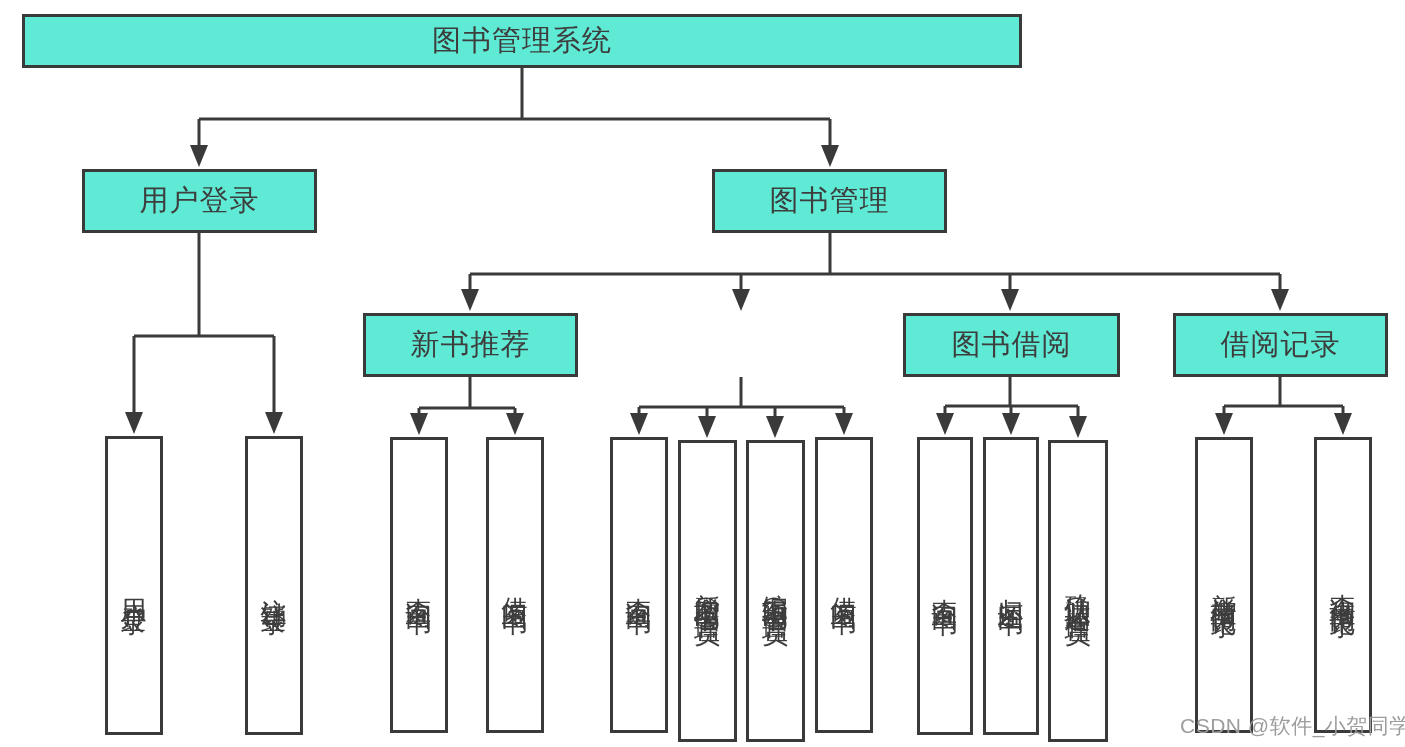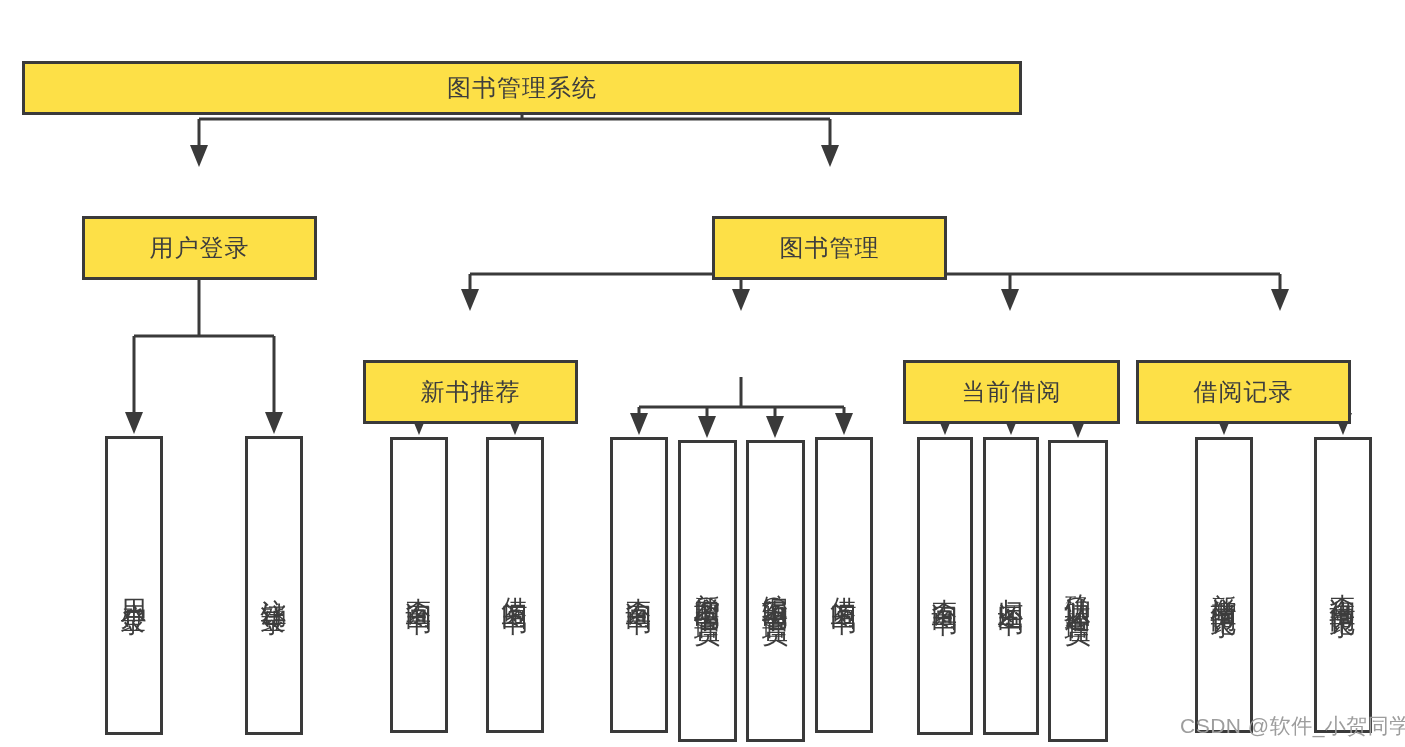--- a/index.html
+++ b/index.html
@@ -14,30 +14,29 @@
     position:relative;
     width:1405px;height:747px;
     background:var(--background);
     overflow:hidden;
   }
   #wires{position:absolute;left:0;top:0;width:1405px;height:747px;color:var(--line);}
   .node{
     position:absolute;
     box-sizing:border-box;
     border:3px solid var(--line);
-    background:#fde047;
+    background:#5eead4;
     display:flex;
     align-items:center;
     justify-content:center;
     color:var(--text);
-    font-size:24px;
+    font-size:29px;
     letter-spacing:1px;
     z-index:2;
     white-space:nowrap;
-    margin-top:47px;
   }
   .vnode{
     position:absolute;
     box-sizing:border-box;
     border:3px solid var(--line);
     background:#fff;
     display:flex;
     align-items:center;
     justify-content:center;
     color:var(--text);
@@ -111,22 +110,22 @@
       <polygon fill="currentColor" stroke="none" points="1334,413 1352,413 1343,435"></polygon>
     </g>
   </svg>
 
   <div class="node" style="left:22px;top:14px;width:1000px;height:54px;">图书管理系统</div>
 
   <div class="node" style="left:82px;top:169px;width:235px;height:64px;">用户登录</div>
   <div class="node" style="left:712px;top:169px;width:235px;height:64px;">图书管理</div>
 
   <div class="node" style="left:363px;top:313px;width:215px;height:64px;">新书推荐</div>
-  <div class="node" style="left:903px;top:313px;width:217px;height:64px;">当前借阅</div>
-  <div class="node" style="left:1136px;top:313px;width:215px;height:64px;">借阅记录</div>
+  <div class="node" style="left:903px;top:313px;width:217px;height:64px;">图书借阅</div>
+  <div class="node" style="left:1173px;top:313px;width:215px;height:64px;">借阅记录</div>
 
   <div class="vnode" style="left:105px;top:436px;width:58px;height:299px;">
     <span class="vtext">用户登录</span>
   </div>
   <div class="vnode" style="left:245px;top:436px;width:58px;height:299px;">
     <span class="vtext">注销登录</span>
   </div>
 
   <div class="vnode" style="left:390px;top:437px;width:58px;height:296px;">
     <span class="vtext">查询图书</span>

